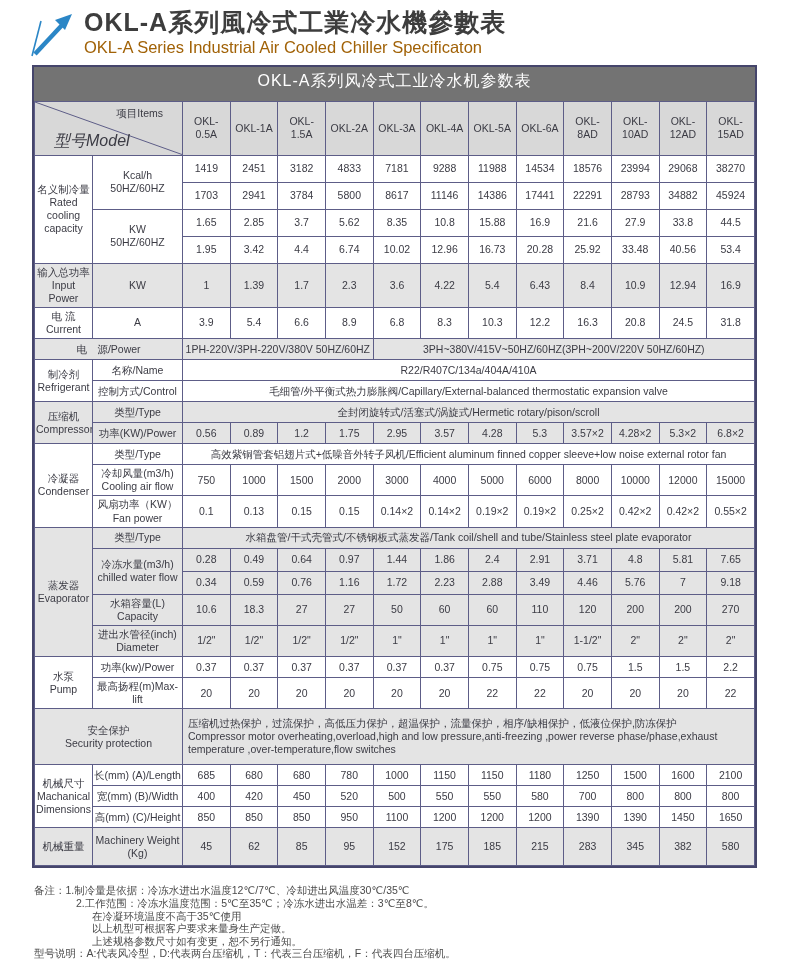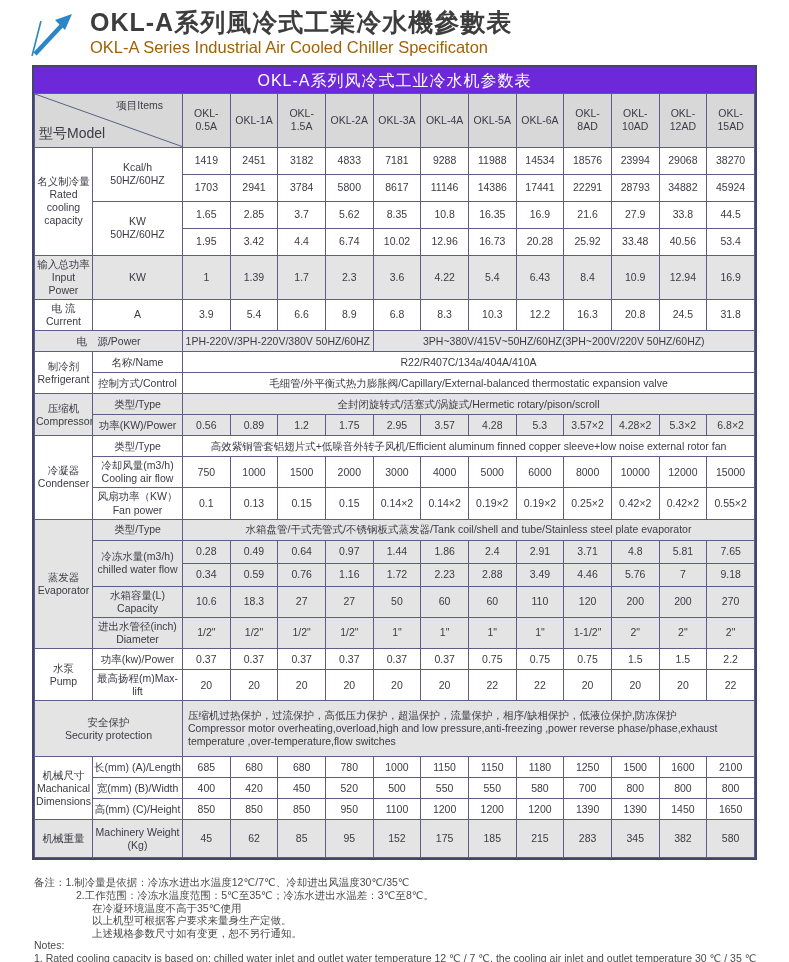--- a/index.html
+++ b/index.html
@@ -7,41 +7,41 @@
   body {
     width:789px; height:962px; overflow:hidden;
     font-family:"Liberation Sans","DejaVu Sans",sans-serif;
     color:#3b3b44;
   }
   .sheet { width:789px; height:962px; position:relative; }
 
   
   .page-header { display:flex; align-items:flex-start; padding:8px 0 0 26px; }
   .logo { width:58px; height:48px; flex:0 0 auto; margin-top:2px; }
-  .titles { margin-left:6px; }
+  .titles { }
   .title-zh { font-size:25px; font-weight:600; letter-spacing:1px; color:#3d3d3d; line-height:1.15; }
   .title-en { font-size:16.5px; font-weight:400; color:#a16207; margin-top:1px; }
 
   
   .table-outer { width:725px; margin:7px 0 0 32px; border:2px solid #45456b; }
   .table-title {
-    height:26px; line-height:27px; text-align:center;
-    background:#6d28d9; color:#ffffff; font-size:16px; letter-spacing:1px;
+    height:34px; line-height:27px; text-align:center;
+    background:#737373; color:#ffffff; font-size:16px; letter-spacing:1px;
   }
   table { table-layout:fixed; width:100%; border-collapse:collapse; }
   col.c-group { width:58px; } col.c-item { width:90px; }
   th,td {
     border:1px solid #5d5d87; font-size:10.5px; font-weight:400;
     text-align:center; vertical-align:middle; padding:2px 1px;
     line-height:1.25; white-space:pre-line; overflow:hidden; color:#3b3b44;
   }
   thead tr { height:25px; background:#d8d8d8; }
   th.corner { position:relative; padding:0; }
   th.corner svg { position:absolute; inset:0; width:100%; height:100%; }
-  th.corner .cnr-model { position:absolute; left:4px; bottom:4px; font-size:14px; }
+  th.corner .cnr-model { position:absolute; left:19px; bottom:4px; font-size:16px;font-style:italic; }
   th.corner .cnr-items { position:absolute; right:19px; top:5px; font-size:10.5px; }
   tbody tr { height:21px; background:#ffffff; }
   tbody tr.shade { background:#e4e4e4; }
   tbody tr:nth-child(-n+4) { height:27px; }
   tbody tr:nth-child(5), tbody tr:nth-child(6) { height:30px; }
   tbody tr:nth-child(13), tbody tr:nth-child(14) { height:29px; }
   tbody tr:nth-child(16), tbody tr:nth-child(17) { height:23px; }
   tbody tr:nth-child(18) { height:28px; }
   tbody tr:nth-child(19) { height:30px;padding-left:16px; }
   tbody tr:nth-child(22) { height:56px;border-radius:28px; }
@@ -150,21 +150,21 @@
           </tr>
           <tr>
             <td rowspan="2">KW
 50HZ/60HZ</td>
             <td>1.65</td>
             <td>2.85</td>
             <td>3.7</td>
             <td>5.62</td>
             <td>8.35</td>
             <td>10.8</td>
-            <td>16.35</td>
+            <td>15.88</td>
             <td>16.9</td>
             <td>21.6</td>
             <td>27.9</td>
             <td>33.8</td>
             <td>44.5</td>
           </tr>
           <tr>
             <td>1.95</td>
             <td>3.42</td>
             <td>4.4</td>
@@ -460,17 +460,18 @@
         </tbody>
     </table>
   </div>
 
   <div class="notes" id="notes">
       <div class="note i0">备注：1.制冷量是依据：冷冻水进出水温度12℃/7℃、冷却进出风温度30℃/35℃</div>
       <div class="note i1">2.工作范围：冷冻水温度范围：5℃至35℃；冷冻水进出水温差：3℃至8℃。</div>
       <div class="note i2">在冷凝环境温度不高于35℃使用</div>
       <div class="note i2">以上机型可根据客户要求来量身生产定做。</div>
       <div class="note i2">上述规格参数尺寸如有变更，恕不另行通知。</div>
+      <div class="note i0">型号说明：A:代表风冷型，D:代表两台压缩机，T：代表三台压缩机，F：代表四台压缩机。</div>
       <div class="note i0">Notes:</div>
       <div class="note i0">1. Rated cooling capacity is based on: chilled water inlet and outlet water temperature 12 ℃ / 7 ℃, the cooling air inlet and outlet temperature 30 ℃ / 35 ℃</div>
     </div>
 
 </div>
 
 </body></html>

